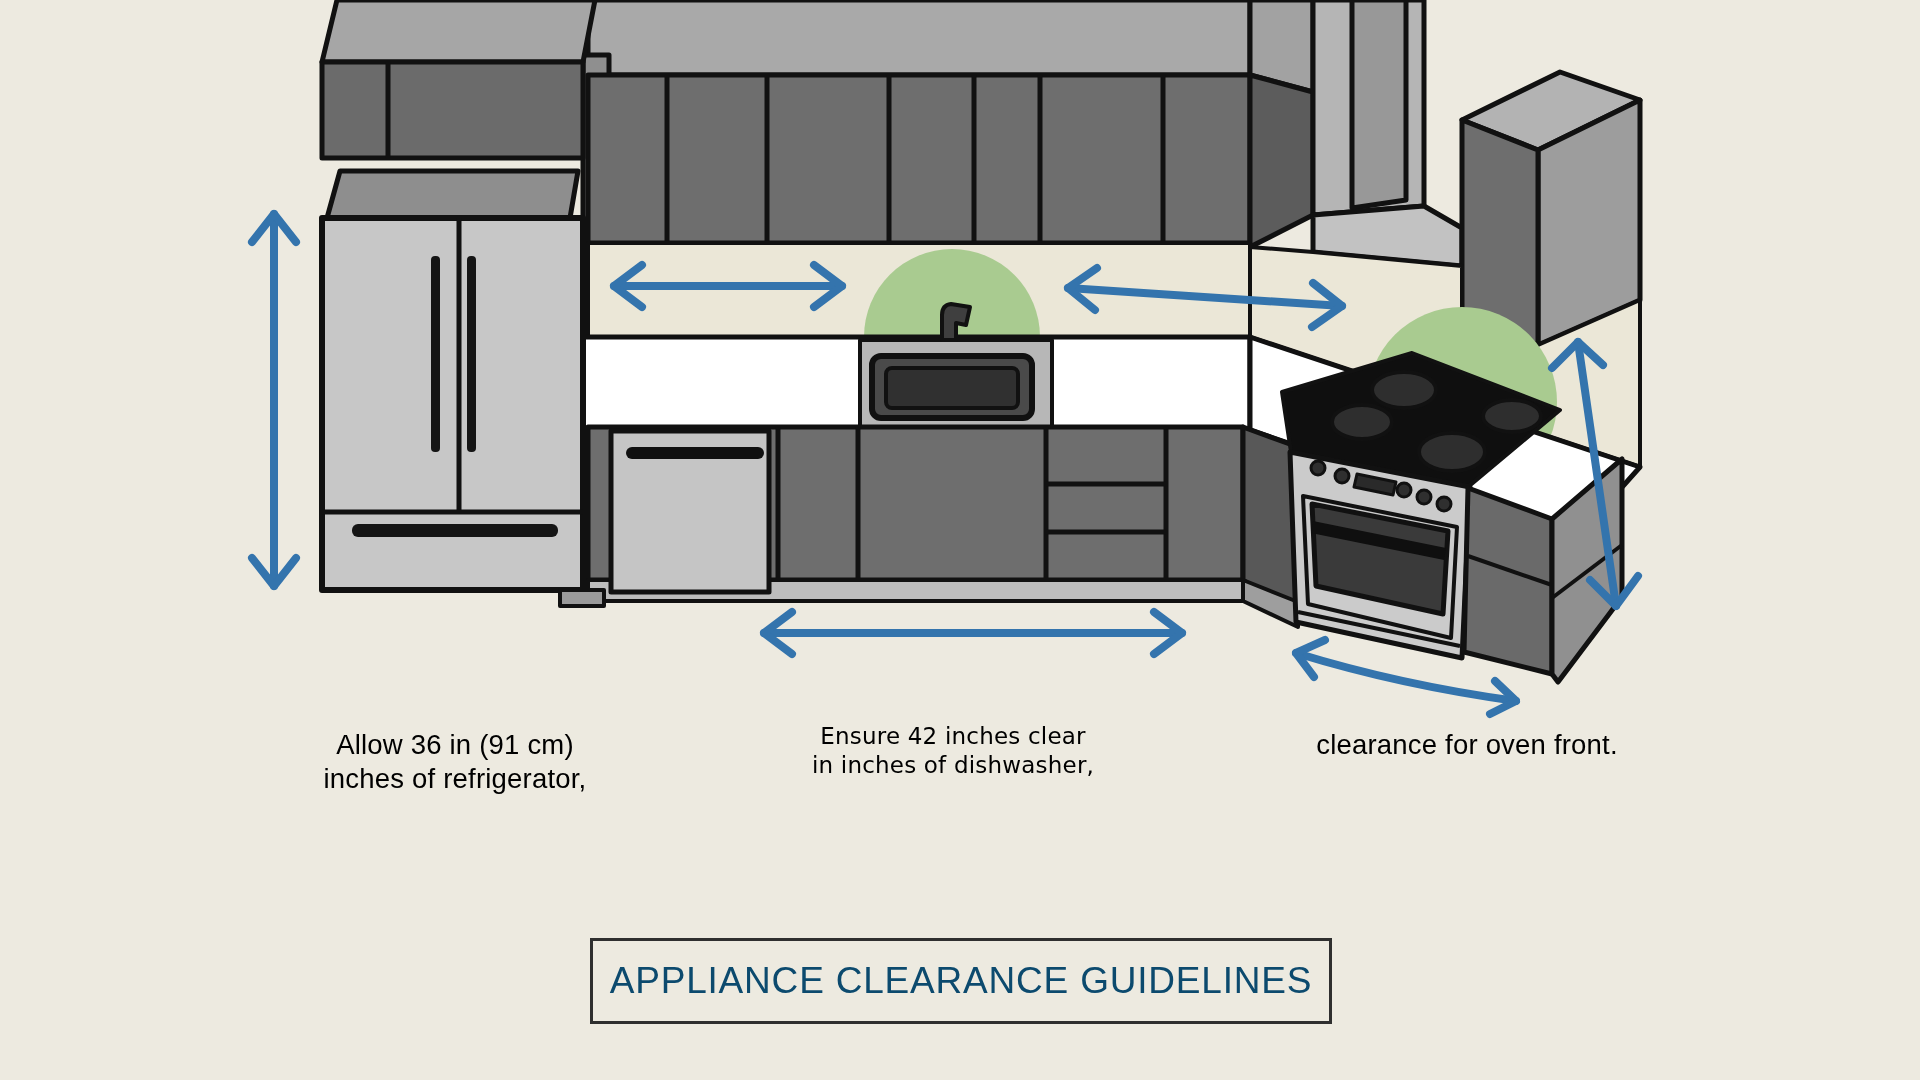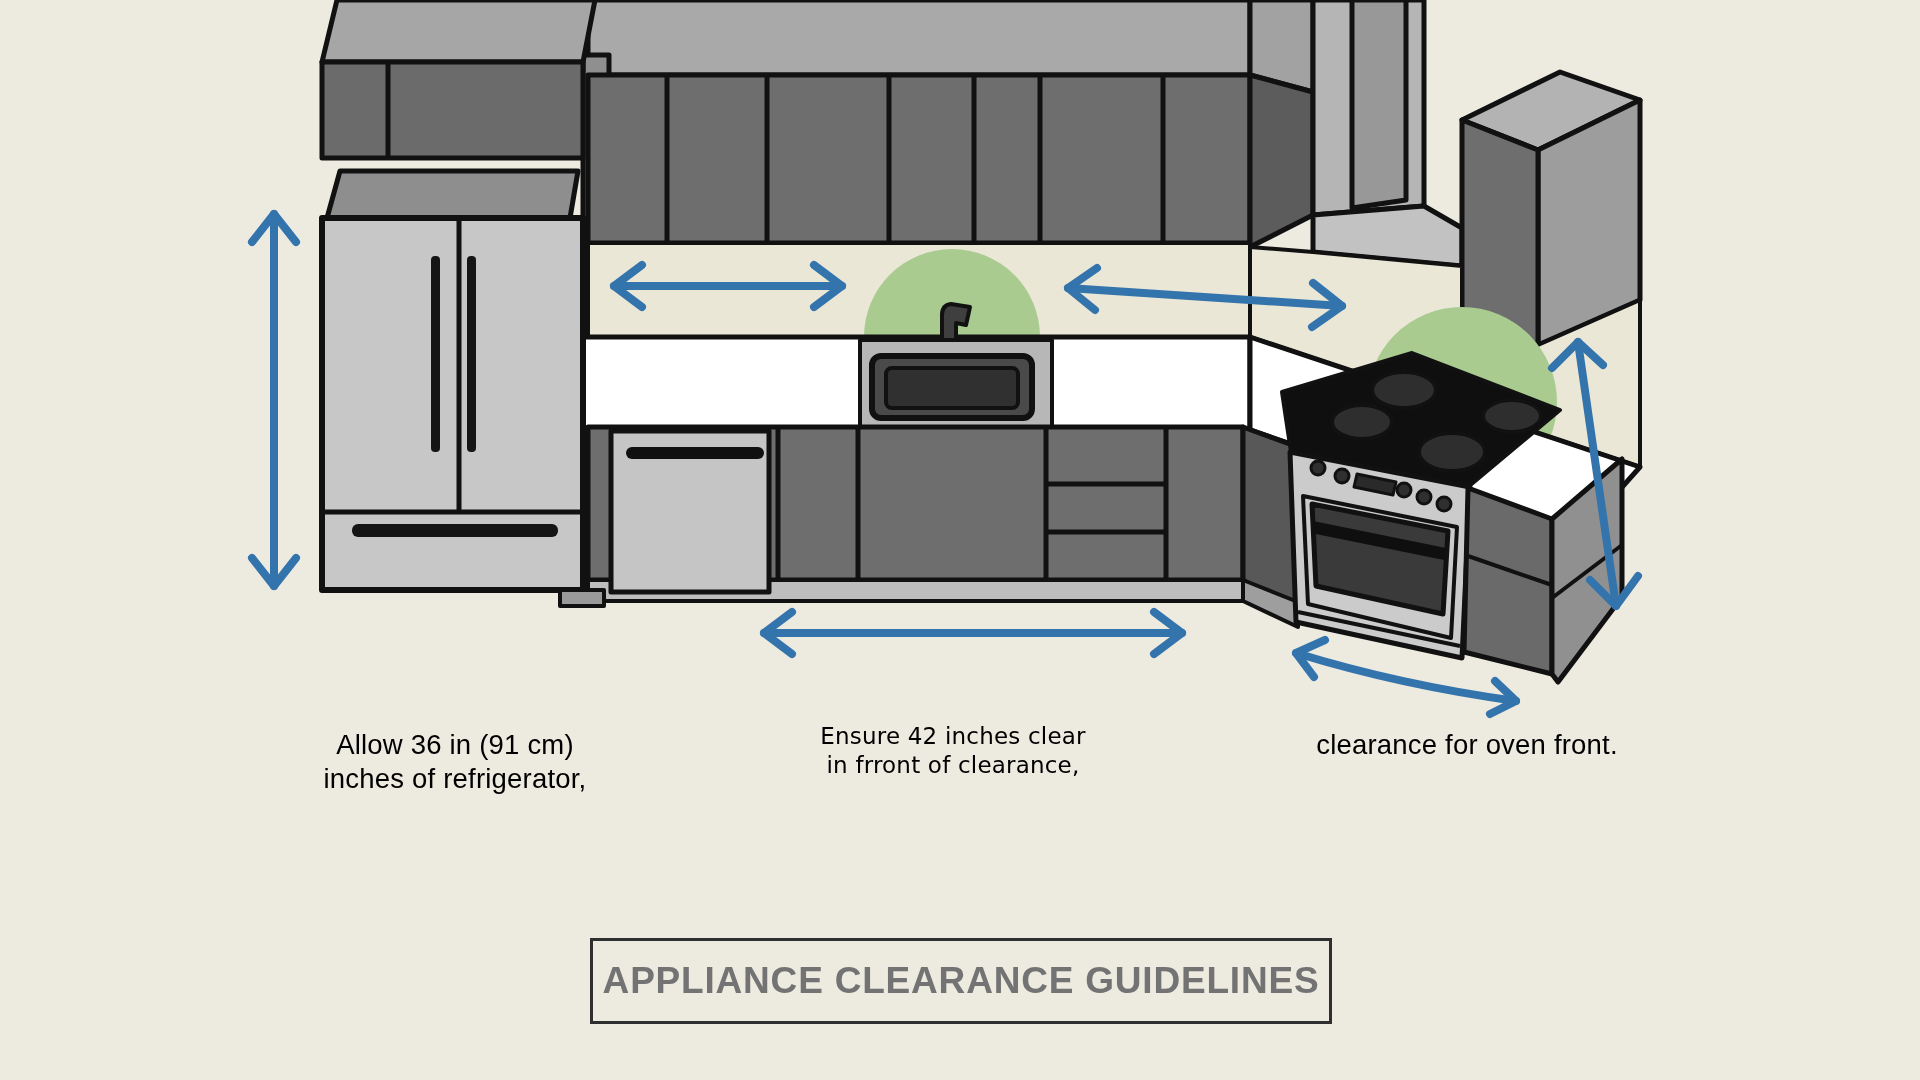--- a/index.html
+++ b/index.html
@@ -21,23 +21,23 @@
   .annotation.round{font-family:"DejaVu Sans", sans-serif;font-size:23px;}
   .title-box{
     position:absolute;
     left:590px;top:938px;width:742px;height:86px;
     border:3px solid #2F2F2F;
     display:flex;align-items:center;justify-content:center;
     box-sizing:border-box;
   }
   .title-text{
     font-size:37px;
-    font-weight:700;
+    font-weight:400;
     letter-spacing:0.8px;
-    color:#737373;
+    color:#0c4a6e;
     white-space:nowrap;
   }
 </style>
 </head>
 <body>
 
 <div id="stage">
 
 <svg width="1920" height="1080" viewBox="0 0 1920 1080">
 
@@ -196,21 +196,21 @@
   </g>
 </svg>
 
   <div class="annotation" style="left:255px;top:728px;width:400px;">
     <div>Allow 36 in (91 cm)</div>
     <div>inches of refrigerator,</div>
   </div>
 
   <div class="annotation round" style="left:748px;top:722px;width:410px;">
     <div>Ensure 42 inches clear</div>
-    <div>in frront of clearance,</div>
+    <div>in inches of dishwasher,</div>
   </div>
 
   <div class="annotation" style="left:1252px;top:728px;width:430px;">
     <div>clearance for oven front.</div>
   </div>
 
   <div class="title-box">
     <div class="title-text">APPLIANCE CLEARANCE GUIDELINES</div>
   </div>
 

